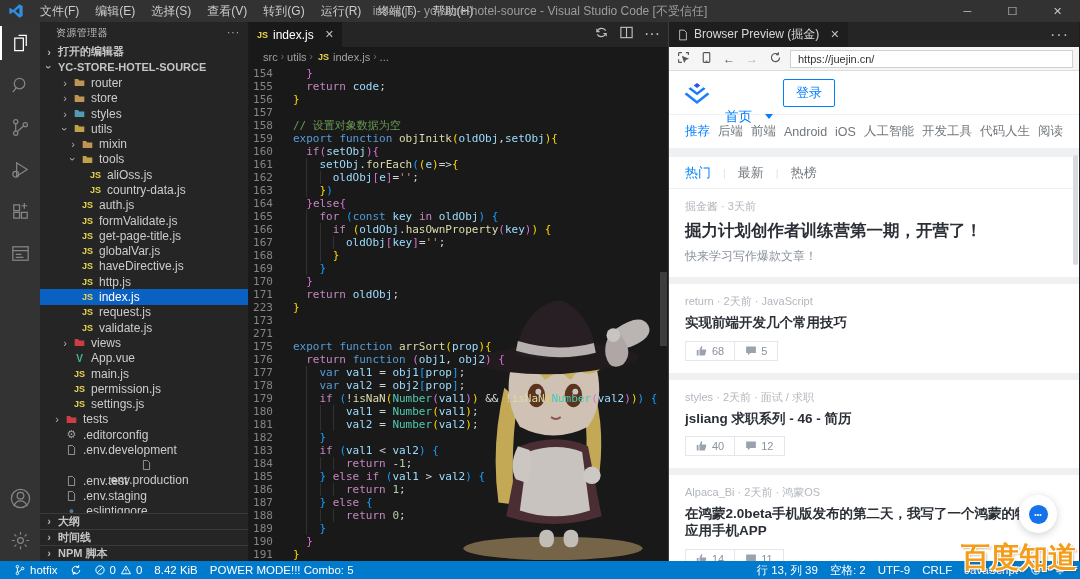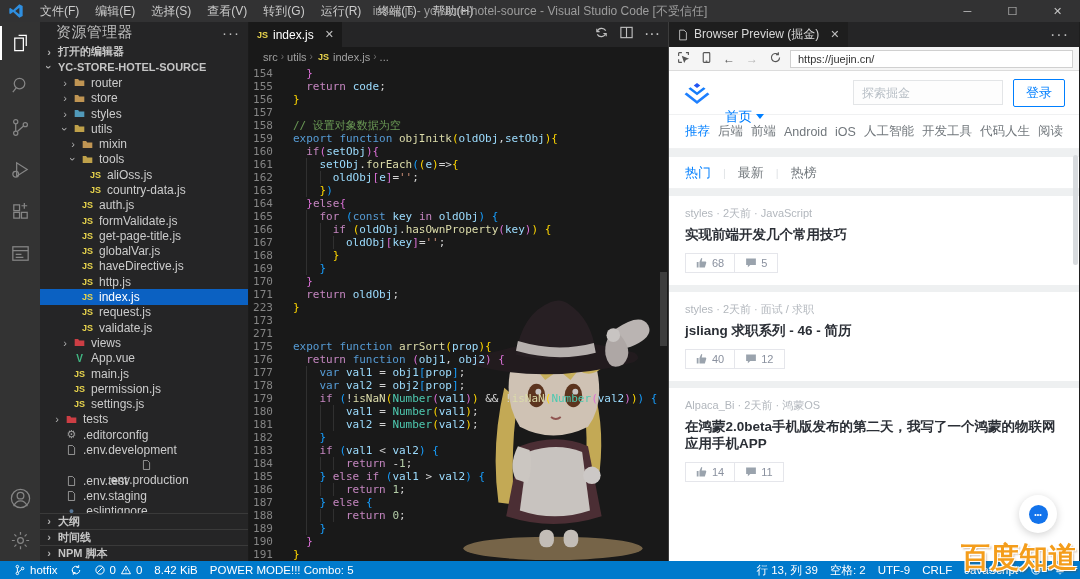--- a/index.html
+++ b/index.html
@@ -22,21 +22,21 @@
   
   .activitybar { width:40px; background:#333333; display:flex; flex-direction:column; align-items:center; }
   .ab-icon { width:40px; height:42px; display:flex; align-items:center; justify-content:center; color:#858585; position:relative; }
   .ab-icon svg { width:23px; height:23px; stroke:#868686; fill:none; stroke-width:1.3; }
   .ab-icon.active svg { stroke:#ffffff; }
   .ab-icon.active::before { content:""; position:absolute; left:0; top:4px; bottom:4px; width:2px; background:#ffffff; }
   .ab-bottom { margin-top:auto; }
 
   
   .sidebar { width:208px; background:#252526; color:#cccccc; font-size:12px; display:flex; flex-direction:column; overflow:hidden; }
-  .sb-header { height:22px; display:flex; align-items:center; padding:0 8px 0 16px; font-size:15px; color:#bbbbbb; letter-spacing:.4px; }
+  .sb-header { height:22px; display:flex; align-items:center; padding:0 8px 0 16px; font-size:10px; color:#bbbbbb; letter-spacing:.4px; }
   .sb-header .more { margin-left:auto; color:#bdbdbd; letter-spacing:1px; }
   .sb-section { height:16px; display:flex; align-items:center; font-weight:bold; font-size:11px; color:#c5c5c5; padding-left:2px; border-top:1px solid #3a3a3a; }
   .sb-section.noline { border-top:none; }
   .sb-section .tw { margin-right:2px; }
   .tw { display:inline-block; width:14px; text-align:center; color:#b0b0b0; font-size:11px; }
   .tw.open { transform:rotate(90deg); }
   .tree { flex:1 1 auto; overflow:hidden; }
   .trow { height:15.3px; display:flex; align-items:center; white-space:nowrap; color:#cccccc; }
   .trow.sel { background:#0b61c2; color:#ffffff; }
   .fi { width:15px; height:13px; margin-right:4px; flex:0 0 15px; display:inline-flex; align-items:center; justify-content:center; }
@@ -74,21 +74,21 @@
   .ptoolbar { height:24px; background:#f5f5f5; display:flex; align-items:center; gap:7px; padding:0 6px; flex:0 0 24px; border-bottom:1px solid #dcdcdc; }
   .ptoolbar .ticon { color:#555; font-size:12px; width:16px; text-align:center; }
   .ticon svg { width:13px; height:13px; stroke:#555; fill:none; stroke-width:1.4; }
   .ticon.disabled, .ticon.disabled svg { color:#b5b5b5; stroke:#b5b5b5; }
   .urlbar { flex:1; height:18px; background:#ffffff; border:1px solid #d0d0d0; font-size:11px; color:#333; padding:0 7px; font-family:"Liberation Sans",sans-serif; }
 
   
   .page { flex:1 1 auto; background:#ffffff; overflow:hidden; position:relative; font-size:12px; }
   .jj-header { height:44px; display:flex; align-items:center; padding:0 14px; border-bottom:1px solid #f0f1f2; }
   .jj-logo { width:28px; height:24px; }
-  .jj-home { color:#007fff; font-size:13.5px; margin-left:14px; display:flex; align-items:center; gap:4px;margin-top:48px; }
+  .jj-home { color:#007fff; font-size:13.5px; margin-left:14px; display:flex; align-items:center; gap:13px;margin-top:48px; }
   .jj-home .tri { width:0; height:0; border-left:4px solid transparent; border-right:4px solid transparent; border-top:5px solid #007fff; }
   .jj-search { margin-left:auto; width:150px; height:25px; border:1px solid #e3e5e7; background:#fdfdfd; font-size:12px; padding:0 8px; color:#333; }
   .jj-search::placeholder { color:#b8bfc6; }
   .jj-login { margin-left:10px; width:52px; height:28px; border:1px solid #007fff; border-radius:2px; background:#fff; color:#007fff; font-size:13px; display:flex; align-items:center; justify-content:center; }
   .jj-nav { height:34px; display:flex; align-items:center; justify-content:space-between; padding:0 16px; color:#71777c; font-size:12.5px; border-bottom:1px solid #f0f1f2; }
   .jj-nav span.active { color:#007fff; }
   .gap { height:8px; background:#eef0f1; }
   .feedtabs { height:32px; display:flex; align-items:center; padding:0 16px; font-size:13px; color:#71777c; border-bottom:1px solid #f0f1f2; }
   .feedtabs .ft.active { color:#007fff; }
   .feedtabs .sep { color:#e0e3e6; margin:0 12px; font-size:11px; }
@@ -552,21 +552,20 @@
         <div class="jj-header">
           <svg class="jj-logo" viewBox="0 0 36 30">
             <path d="M18 2 l4.2 3.3 L18 8.6 l-4.2 -3.3 z" fill="#2254f4"></path>
             <path d="M7 9.5 l2.6 -2 L18 14 l8.4 -6.5 2.6 2 L18 18z" fill="#147dfb"></path>
             <path d="M2 16.5 l2.6 -2 L18 25 l13.4 -10.5 2.6 2 L18 29z" fill="#1e80ff"></path>
           </svg>
           <span class="jj-home">
             <span>首页</span>
             <span class="tri"></span>
           </span>
-          <input class="jj-search" placeholder="探索掘金" style="">
           <div class="jj-login">登录</div>
         </div>
         <div class="jj-nav" id="jj-nav">
             <span class="active">推荐</span>
             <span class="">后端</span>
             <span class="">前端</span>
             <span class="">Android</span>
             <span class="">iOS</span>
             <span class="">人工智能</span>
             <span class="">开发工具</span>
@@ -575,22 +574,27 @@
           </div>
         <div class="gap"></div>
         <div class="feedtabs" id="feedtabs">
             <span class="ft active">热门</span>
             <span class="sep">|</span>
             <span class="ft ">最新</span>
             <span class="sep">|</span>
             <span class="ft ">热榜</span>
           </div>
         <div id="articles">
+            <div class="article">
+              <div class="a-meta">掘金酱 · 3天前</div>
+              <div class="a-title big">掘力计划创作者训练营第一期，开营了！</div>
+              <div class="a-desc">快来学习写作爆款文章！</div>
+            </div>
             <div class="gap" style="height:7px"></div>
-            <div class="article"><div class="a-meta">styles · 2天前 · JavaScript</div><div class="a-title ">实现前端开发几个常用技巧</div><div class="a-stats">
+            <div class="article"><div class="a-meta">return · 2天前 · JavaScript</div><div class="a-title ">实现前端开发几个常用技巧</div><div class="a-stats">
                 <span class="st"><svg viewBox="0 0 16 16">
                     <path d="M1 6.5h2.4V14H1zM4.6 14V6.8L7 1.2l1.4.9-.9 3.8h5.4l.9 1.4-2 6.7z"></path>
                   </svg>68</span>
                 <span class="st"><svg viewBox="0 0 16 16">
                     <path d="M1.5 2h13v8.5H7l-3.2 3v-3H1.5z"></path>
                   </svg>5</span>
               </div></div>
             <div class="gap" style="height:7px"></div>
             <div class="article"><div class="a-meta">styles · 2天前 · 面试 / 求职</div><div class="a-title ">jsliang 求职系列 - 46 - 简历</div><div class="a-stats">
                 <span class="st"><svg viewBox="0 0 16 16">

